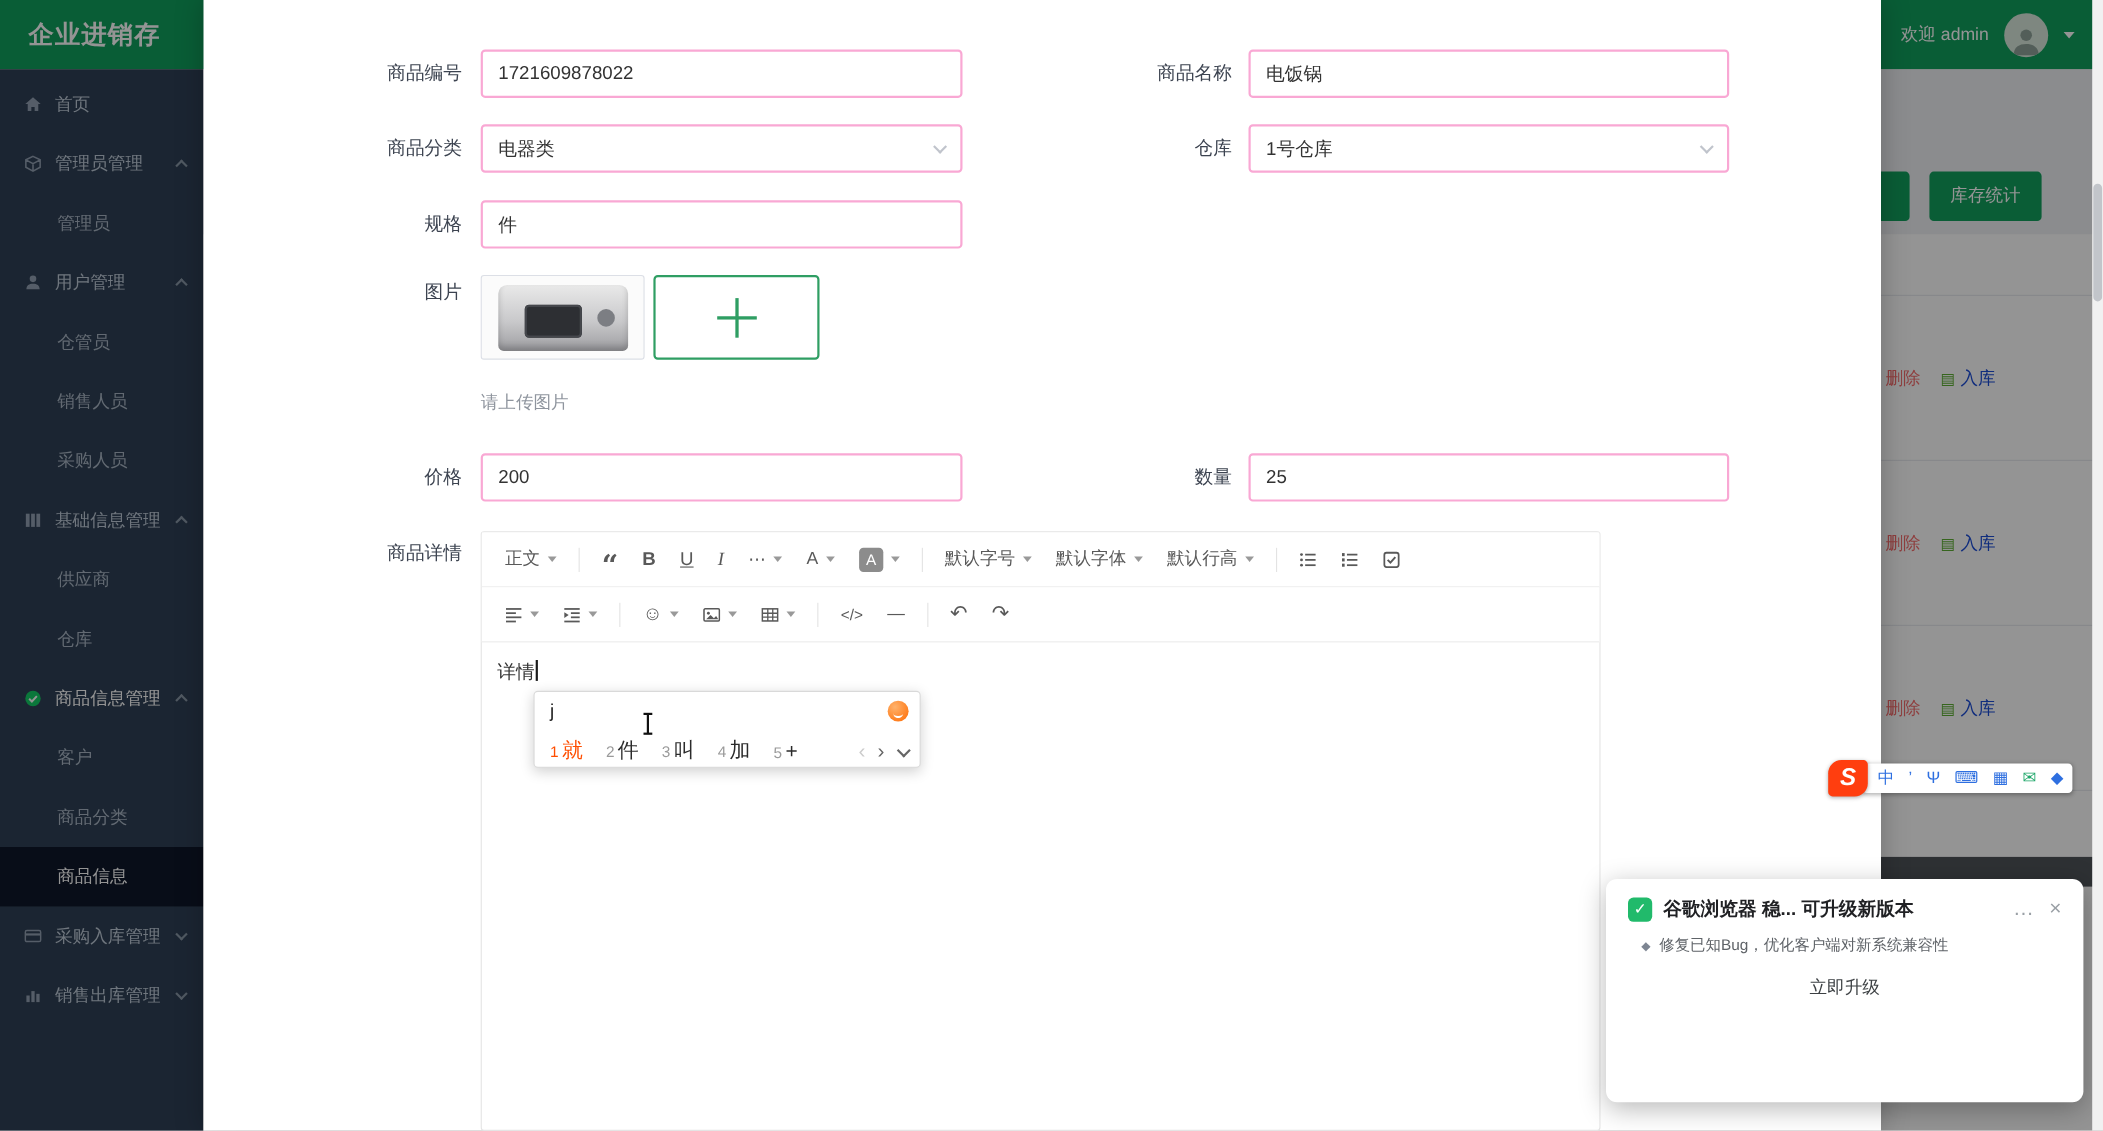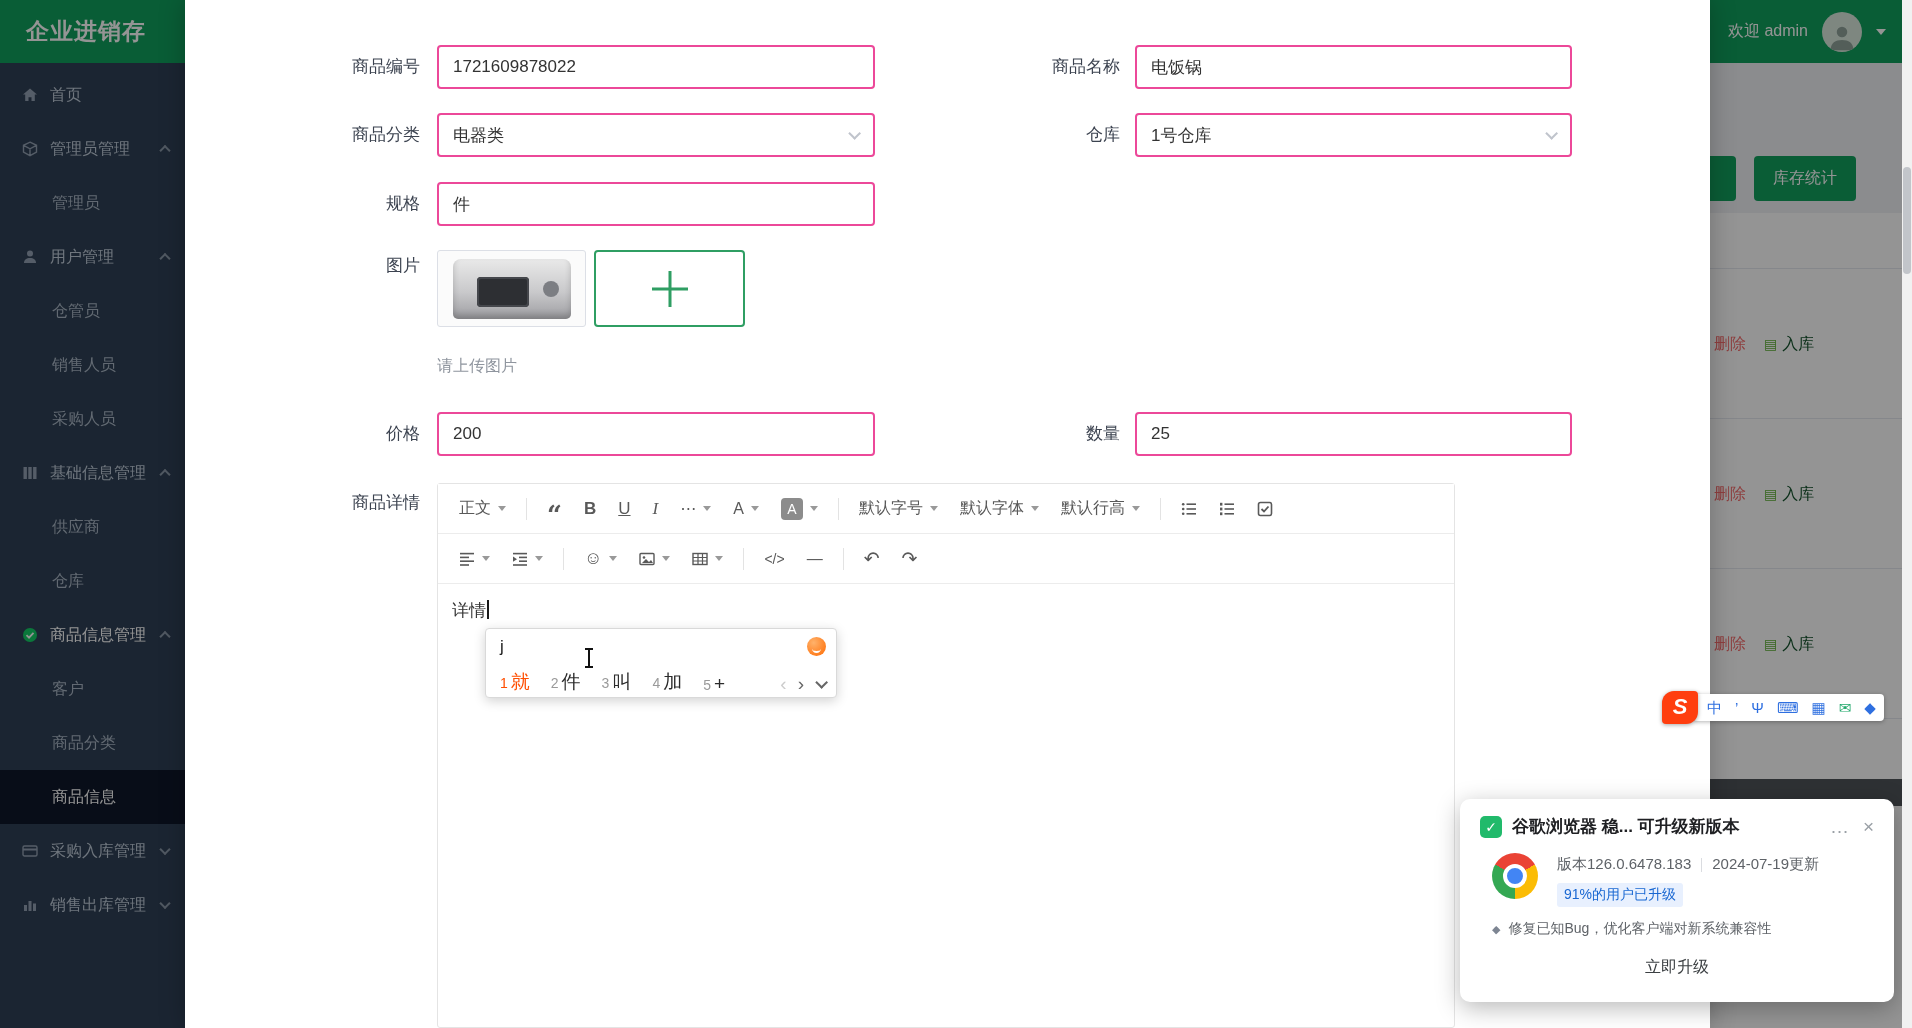--- a/index.html
+++ b/index.html
@@ -27,30 +27,30 @@
   .chev.down{transform:translateY(-70%) rotate(-45deg)}
 
   
   #bg-gray{position:absolute;left:185px;top:63px;right:0;bottom:0;background:#f0f2f5;z-index:1}
   #bg-white{position:absolute;left:185px;top:213px;right:0;bottom:0;background:#fff;z-index:1}
   .bg-btn{position:absolute;height:45px;background:#12a05e;border:none;border-radius:4px;color:#fff;font-size:16px;z-index:1;cursor:pointer;font-family:inherit}
   .bg-line{position:absolute;left:1690px;width:222px;height:1px;background:#e6e9ef;z-index:1}
   .bgrow{position:absolute;left:1714px;width:195px;height:28px;display:flex;align-items:center;font-size:16px;z-index:1}
   .lnk-del{color:#f56c6c;cursor:pointer}
   .doc-ic{color:#5daf34;font-size:14px;margin-left:18px;margin-right:5px}
-  .lnk-in{color:#14532d;cursor:pointer}
+  .lnk-in{color:#1d4ed8;cursor:pointer}
   #bg-dark{position:absolute;left:1700px;top:779px;width:212px;height:27px;background:#50555b;z-index:1}
 
   
   #overlay{position:absolute;left:0;top:0;width:1912px;height:1028px;background:rgba(0,0,0,.42);z-index:50}
 
   
   #modal{position:absolute;left:185px;top:0;width:1525px;height:1028px;background:#fff;z-index:60;box-shadow:0 0 24px rgba(0,0,0,.25)}
   .flabel{position:absolute;font-size:17px;color:#3c4350;text-align:right;line-height:44px;height:44px}
-  .finput{position:absolute;height:44px;border:2px solid #ec4899;border-radius:4px;font-size:17px;color:#333;padding:0 14px;outline:none;background:#fff;font-family:inherit}
+  .finput{position:absolute;height:44px;border:2px solid #f9a8d4;border-radius:4px;font-size:17px;color:#333;padding:0 14px;outline:none;background:#fff;font-family:inherit}
   .fselect{display:flex;align-items:center;justify-content:space-between;cursor:pointer}
   .selcaret{width:9px;height:9px;border-right:2px solid #c0c4cc;border-bottom:2px solid #c0c4cc;transform:rotate(45deg) translateY(-3px);flex:none;margin-right:2px}
   .thumb{position:absolute;left:252px;top:250px;width:149px;height:77px;border:1px solid #dcdfe6;border-radius:3px;background:#fbfbfb;display:flex;align-items:center;justify-content:center;overflow:hidden}
   .cooker{width:118px;height:60px;border-radius:8px 8px 5px 5px;background:linear-gradient(180deg,#e9e9e9,#c9c9cb 55%,#9d9da1);position:relative;box-shadow:inset 0 -4px 6px rgba(0,0,0,.2)}
   .cooker-panel{position:absolute;left:24px;top:18px;width:52px;height:30px;border-radius:4px;background:#2d2f33;box-shadow:inset 0 0 0 2px #45474c}
   .cooker-knob{position:absolute;right:12px;top:22px;width:16px;height:16px;border-radius:50%;background:#7c7e83}
   .plusbox{position:absolute;left:409px;top:250px;width:151px;height:77px;border:2px solid #2f9e63;border-radius:4px;background:#fff;cursor:pointer}
   .plusbox i{position:absolute;left:50%;top:50%;background:#2f9e63;display:block}
   .plus-h{width:36px;height:3px;transform:translate(-50%,-50%)}
   .plus-v{width:3px;height:36px;transform:translate(-50%,-50%)}
@@ -463,33 +463,20 @@
   </div>
 </div>
 
 <div id="notice">
   <div class="nt-head">
     <span class="nt-badge">✓</span>
     <span class="nt-title">谷歌浏览器 稳... 可升级新版本</span>
     <span class="nt-more">…</span>
     <span class="nt-close">×</span>
   </div>
-  <div class="nt-body">
-    <div class="chrome-logo">
-        <div class="cl-center"></div>
-      </div>
-    <div class="nt-info">
-      <div class="nt-version">
-        <span>版本126.0.6478.183</span>
-        <span class="nt-vsep"></span>
-        <span>2024-07-19更新</span>
-      </div>
-      <span class="nt-chip">91%的用户已升级</span>
-    </div>
-  </div>
   <div class="nt-desc">
     <span class="nt-bullet">◆</span>
     <span>修复已知Bug，优化客户端对新系统兼容性</span>
   </div>
   <div class="nt-action">立即升级</div>
 </div>
 
 <div id="sb-track"></div>
 <div id="sb-thumb"></div>
 

